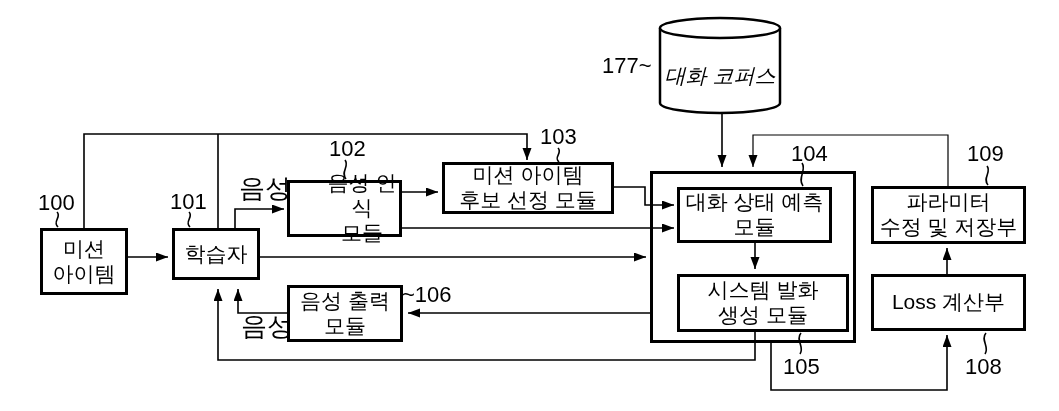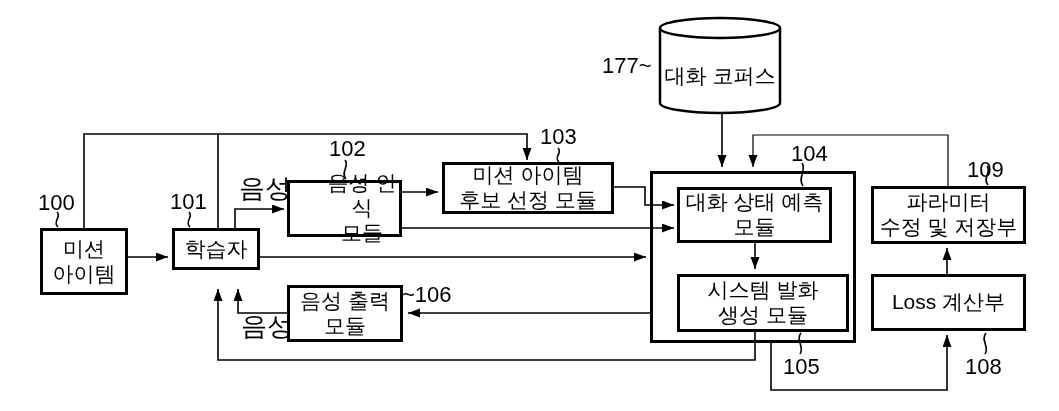--- a/index.html
+++ b/index.html
@@ -13,21 +13,21 @@
     position:absolute;z-index:2;box-sizing:border-box;
     border:3px solid #000;background:#fff;
     display:flex;align-items:center;justify-content:center;
     text-align:center;white-space:pre-line;
     font-size:21px;line-height:1.18;font-weight:400;
   }
   .group{background:transparent;z-index:1;}
   .ref{position:absolute;z-index:3;font-size:22px;line-height:1;}
   .vlabel{position:absolute;z-index:3;font-size:26px;line-height:1;}
   .cyl-label{
-    position:absolute;z-index:3;text-align:center;font-size:21px;line-height:1;
+    position:absolute;z-index:3;text-align:center;font-size:21px;line-height:1;font-style:italic;
   }
 </style>
 </head>
 <body>
 
 <div class="stage">
 
   <svg class="layer" width="1059" height="411" viewBox="0 0 1059 411">
     <defs>
       <marker id="arr" markerUnits="userSpaceOnUse" markerWidth="13" markerHeight="10" refX="12" refY="4.5" orient="auto">
@@ -78,21 +78,21 @@
 
       <path d="M660,28 L660,103 A60,10 0 0 0 780,103 L780,28" fill="#ffffff" stroke-width="2.5"></path>
       <ellipse cx="720" cy="28" rx="60" ry="10" fill="#ffffff" stroke-width="2.5"></ellipse>
     </g>
   </svg>
 
   <div class="box group" style="left:650px;top:171px;width:206px;height:172px;"></div>
 
   <div class="box" style="left:40px;top:228px;width:88px;height:67px;">미션
 아이템</div>
-  <div class="box" style="left:172px;top:228px;width:88px;height:42px;">학습자</div>
+  <div class="box" style="left:172px;top:228px;width:88px;height:52px;">학습자</div>
   <div class="box" style="left:287px;top:180px;width:115px;height:57px;padding-left:35px;">음성 인식
 모듈</div>
   <div class="box" style="left:442px;top:162px;width:172px;height:52px;">미션 아이템
 후보 선정 모듈</div>
   <div class="box" style="left:677px;top:187px;width:155px;height:56px;">대화 상태 예측
 모듈</div>
   <div class="box" style="left:677px;top:274px;width:172px;height:58px;">시스템 발화
 생성 모듈</div>
   <div class="box" style="left:287px;top:285px;width:116px;height:57px;">음성 출력
 모듈</div>
@@ -104,18 +104,18 @@
 
   <div class="ref" style="left:38px;top:192px;">100</div>
   <div class="ref" style="left:170px;top:191px;">101</div>
   <div class="ref" style="left:329px;top:138px;">102</div>
   <div class="ref" style="left:540px;top:126px;">103</div>
   <div class="ref" style="left:791px;top:143px;">104</div>
   <div class="ref" style="left:783px;top:356px;">105</div>
   <div class="ref" style="left:402px;top:284px;">~106</div>
   <div class="ref" style="left:602px;top:55px;">177~</div>
   <div class="ref" style="left:965px;top:356px;">108</div>
-  <div class="ref" style="left:967px;top:159px;">109</div>
+  <div class="ref" style="left:967px;top:143px;">109</div>
 
   <div class="vlabel" style="left:239px;top:175px;">음성</div>
   <div class="vlabel" style="left:241px;top:313px;">음성</div>
 
 </div>
 
 </body></html>

